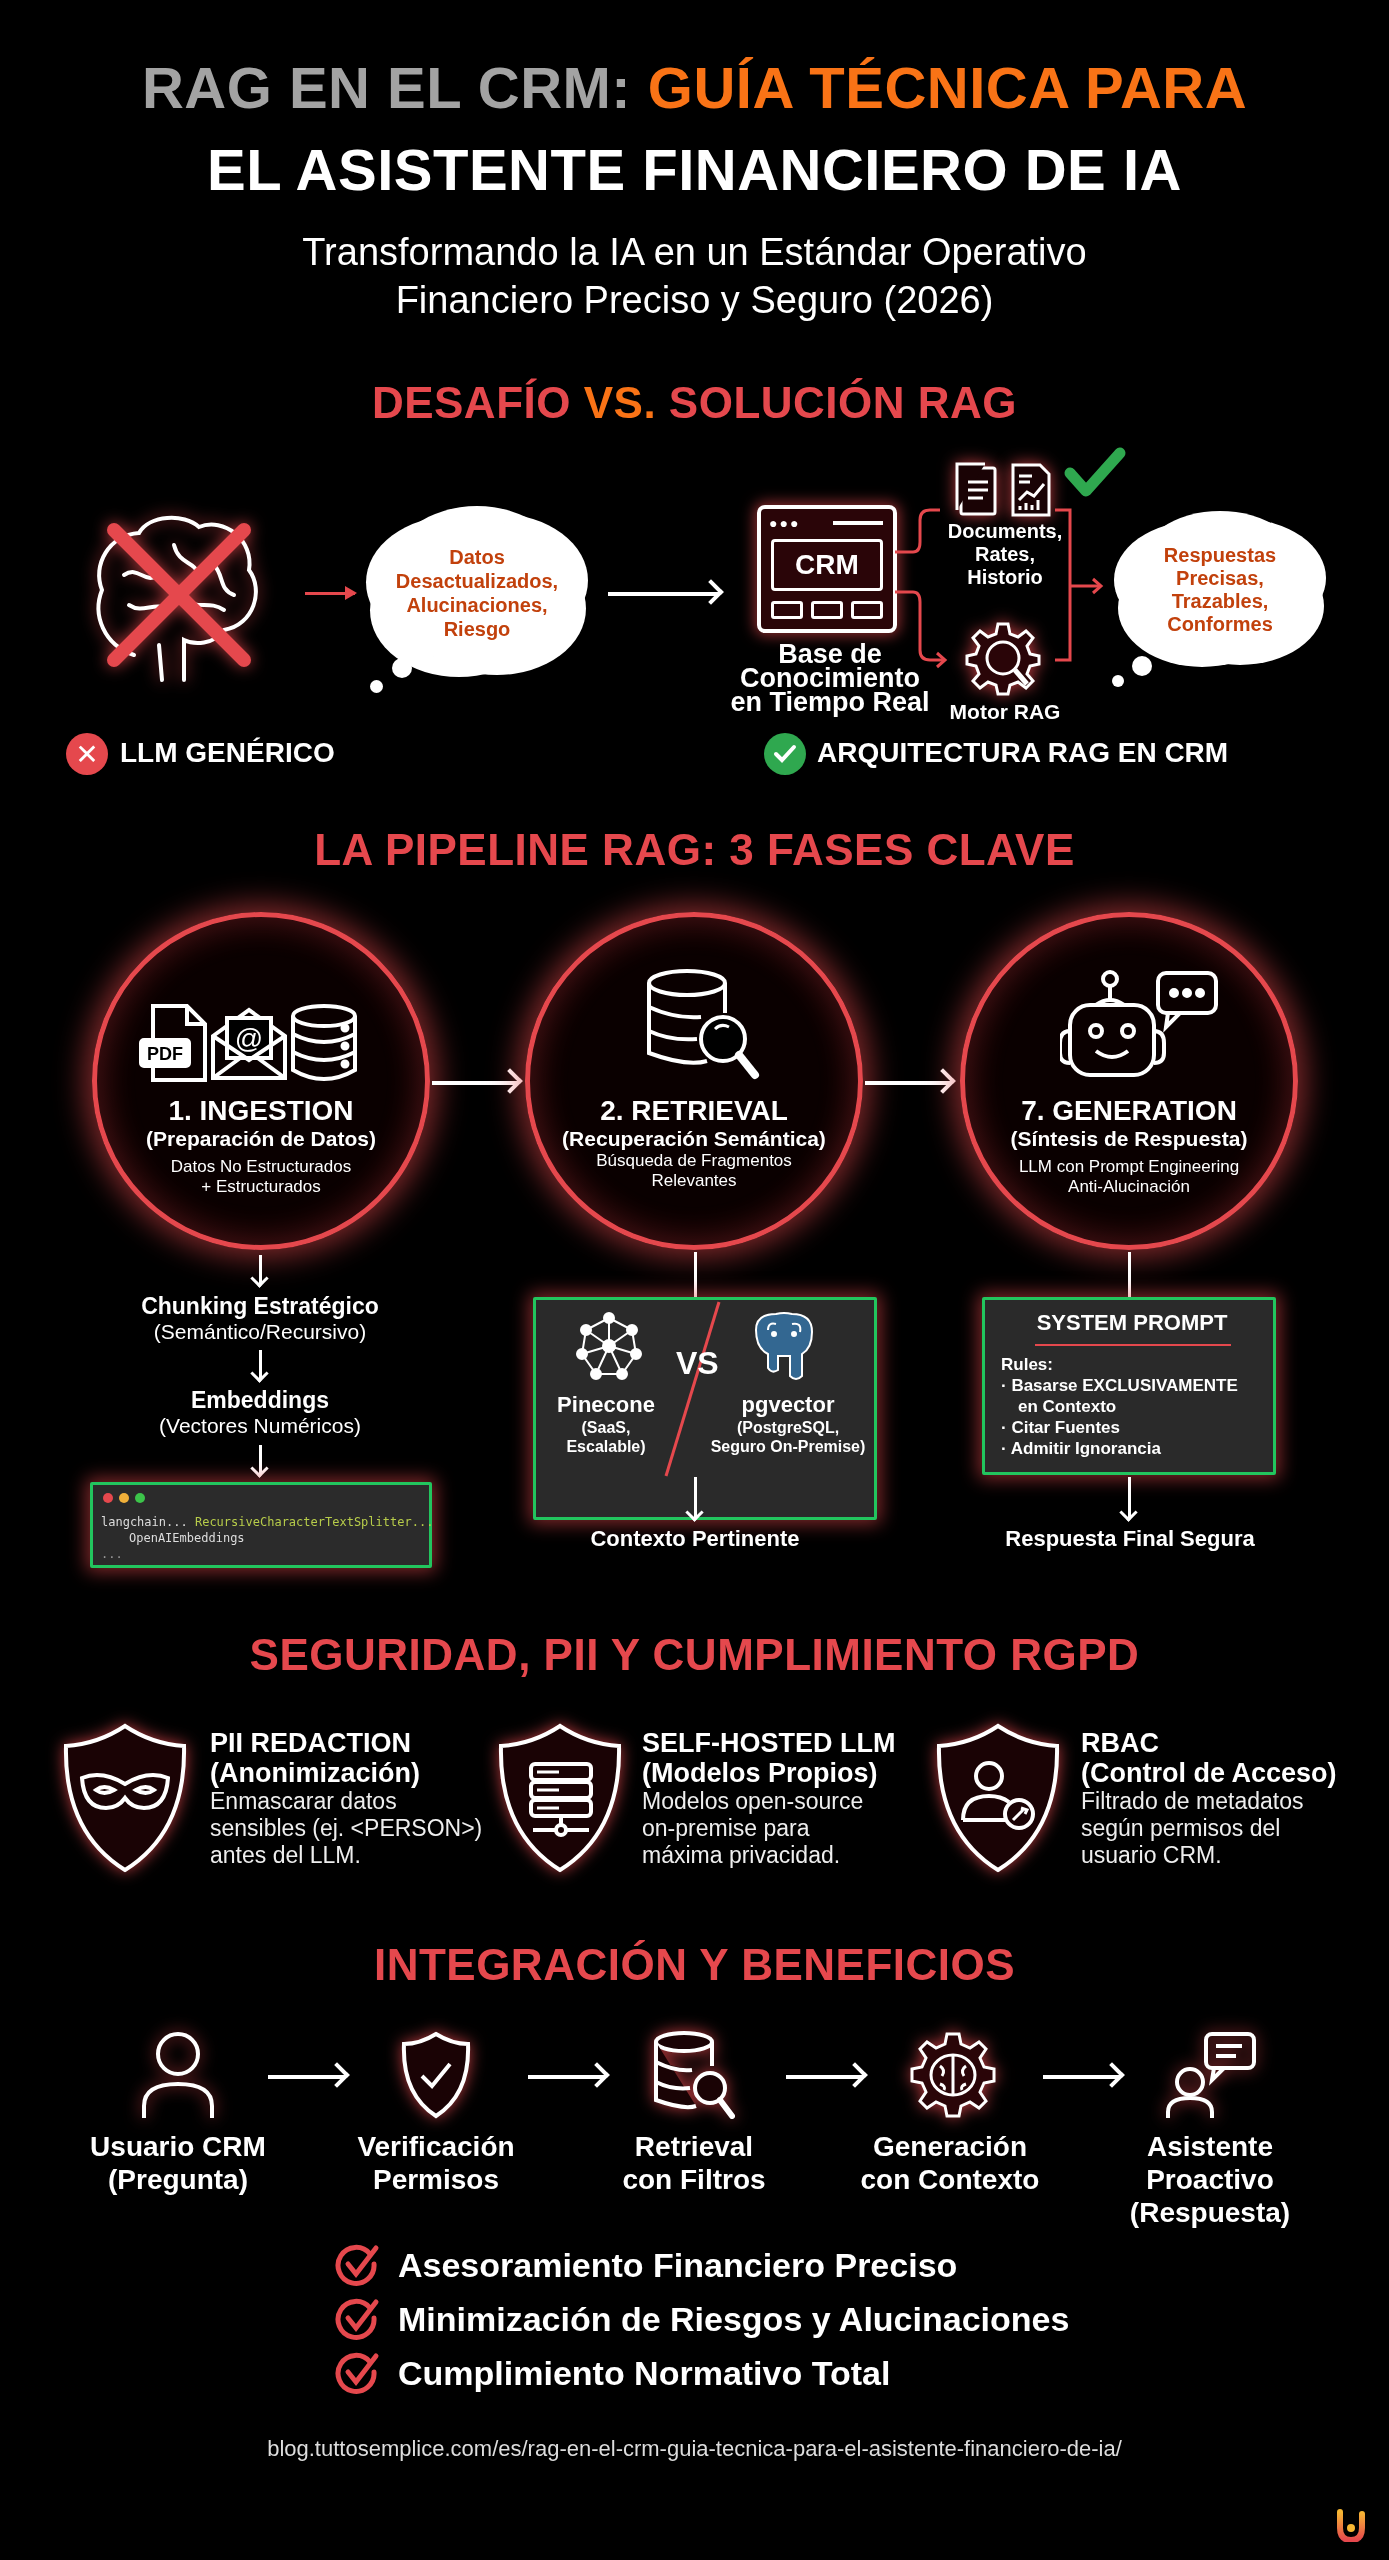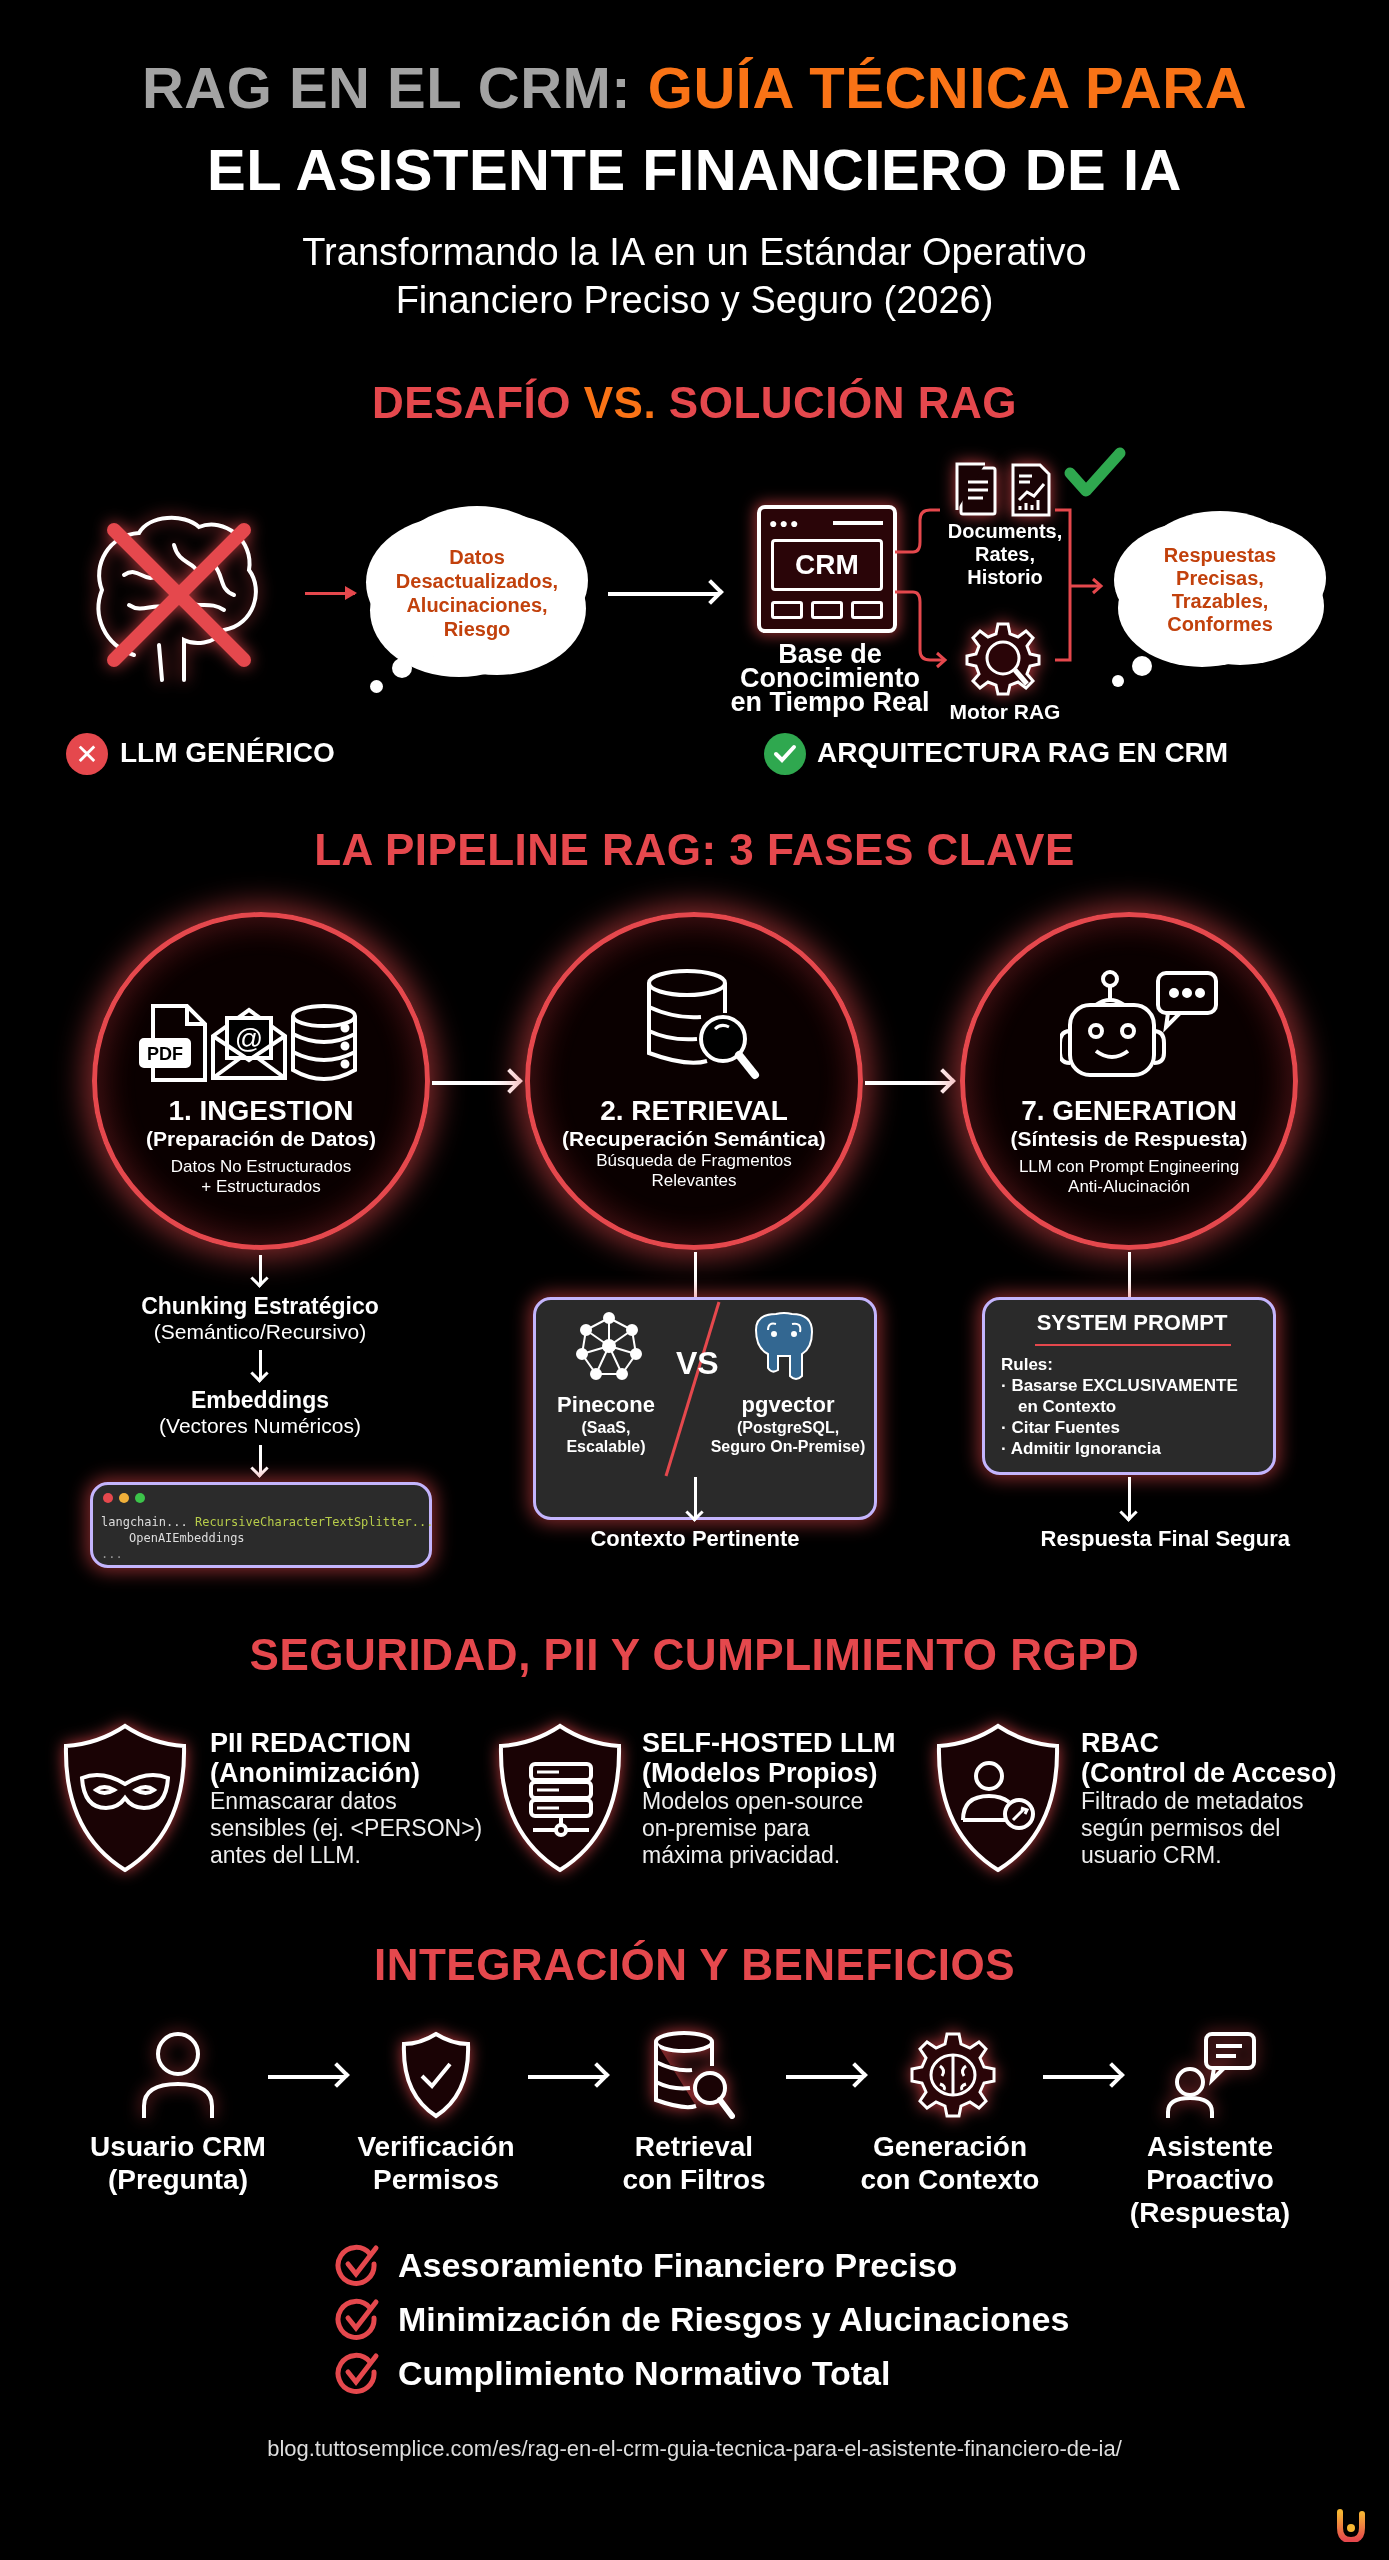--- a/index.html
+++ b/index.html
@@ -17,21 +17,21 @@
   
   .title { left: 0; width: 1389px; text-align: center; font-weight: 700; font-size: 58px; letter-spacing: 0.5px; line-height: 72px; }
   .subtitle { left: 0; width: 1389px; text-align: center; font-size: 38px; line-height: 48px; }
   .section-title { left: 0; width: 1389px; text-align: center; font-weight: 700; font-size: 44px; color: #e5484d; letter-spacing: 0.5px; }
 
   
   .cloud { background: #fff; color: #c2410c; border-radius: 50%; display: flex; align-items: center; justify-content: center; text-align: center; font-weight: 700; box-shadow: -22px -10px 0 -6px #fff, 22px -12px 0 -6px #fff, 0 -22px 0 -8px #fff, -18px 18px 0 -6px #fff, 20px 16px 0 -6px #fff; }
   .dot { background: #fff; border-radius: 50%; }
 
   
-  .glow-box { border: 3px solid #c4b5fd; border-radius: 18px; background: #2a2a2a; box-shadow: 0 0 18px 4px rgba(229,72,77,0.55); }
+  .glow-box { border: 3px solid #22c55e; border-radius: 2px; background: #2a2a2a; box-shadow: 0 0 18px 4px rgba(229,72,77,0.55); }
   .ring { border: 5px solid #e5484d; border-radius: 50%; box-shadow: 0 0 30px 8px rgba(229,72,77,0.55), inset 0 0 30px 6px rgba(229,72,77,0.25); background: radial-gradient(circle, #0a0000 55%, #1a0306 100%); }
   .icon-glow { filter: drop-shadow(0 0 8px rgba(229,72,77,0.8)); }
 
   .phase-title { font-size: 28px; font-weight: 700; }
   .phase-sub { font-size: 21px; font-weight: 700; }
   .phase-desc { font-size: 17px; }
 
   .arrow-h { height: 4px; background: #fff; }
   .arrow-h::after { content: ""; position: absolute; right: -2px; top: -9px; width: 14px; height: 14px; border-right: 4px solid #fff; border-top: 4px solid #fff; transform: rotate(45deg); }
   .vline { width: 3px; background: #fff; }
@@ -325,21 +325,21 @@
   <div class="abs" style="left:50px; top:44px; width:196px; height:2px; background:#e5484d;"></div>
   <div class="abs bold" style="left:16px; top:54px; font-size:17px; line-height:21px;">
     <div>Rules:</div>
     <div>· <span>Basarse EXCLUSIVAMENTE</span></div>
     <div style="padding-left:17px;">en Contexto</div>
     <div>· <span>Citar Fuentes</span></div>
     <div>· <span>Admitir Ignorancia</span></div>
   </div>
 </div>
 <div class="abs varrow" style="left:1128px; top:1477px; height:42px;"></div>
-<div class="abs center bold" style="left:970px; top:1526px; width:320px; font-size:22px;text-align:right;">Respuesta Final Segura</div>
+<div class="abs center bold" style="left:970px; top:1526px; width:320px; font-size:22px;">Respuesta Final Segura</div>
 
 <div class="abs section-title" style="top:1630px;">SEGURIDAD, PII Y CUMPLIMIENTO RGPD</div>
 
 <div class="abs icon-glow" style="left:62px; top:1722px;">
   <svg width="126" height="152" viewBox="0 0 126 152" fill="#1a0305" stroke="#fff" stroke-width="4">
       <path d="M63 4 Q90 22 122 24 Q124 110 63 148 Q2 110 4 24 Q36 22 63 4 Z"></path>
       <path d="M20 56 Q40 48 63 62 Q86 48 106 56 Q104 86 82 86 Q70 86 63 76 Q56 86 44 86 Q22 86 20 56 Z" fill="none"></path>
       <path d="M34 68 Q42 62 52 68 Q42 74 34 68 Z M74 68 Q84 62 92 68 Q84 74 74 68 Z" fill="none"></path>
     </svg>
 </div>

